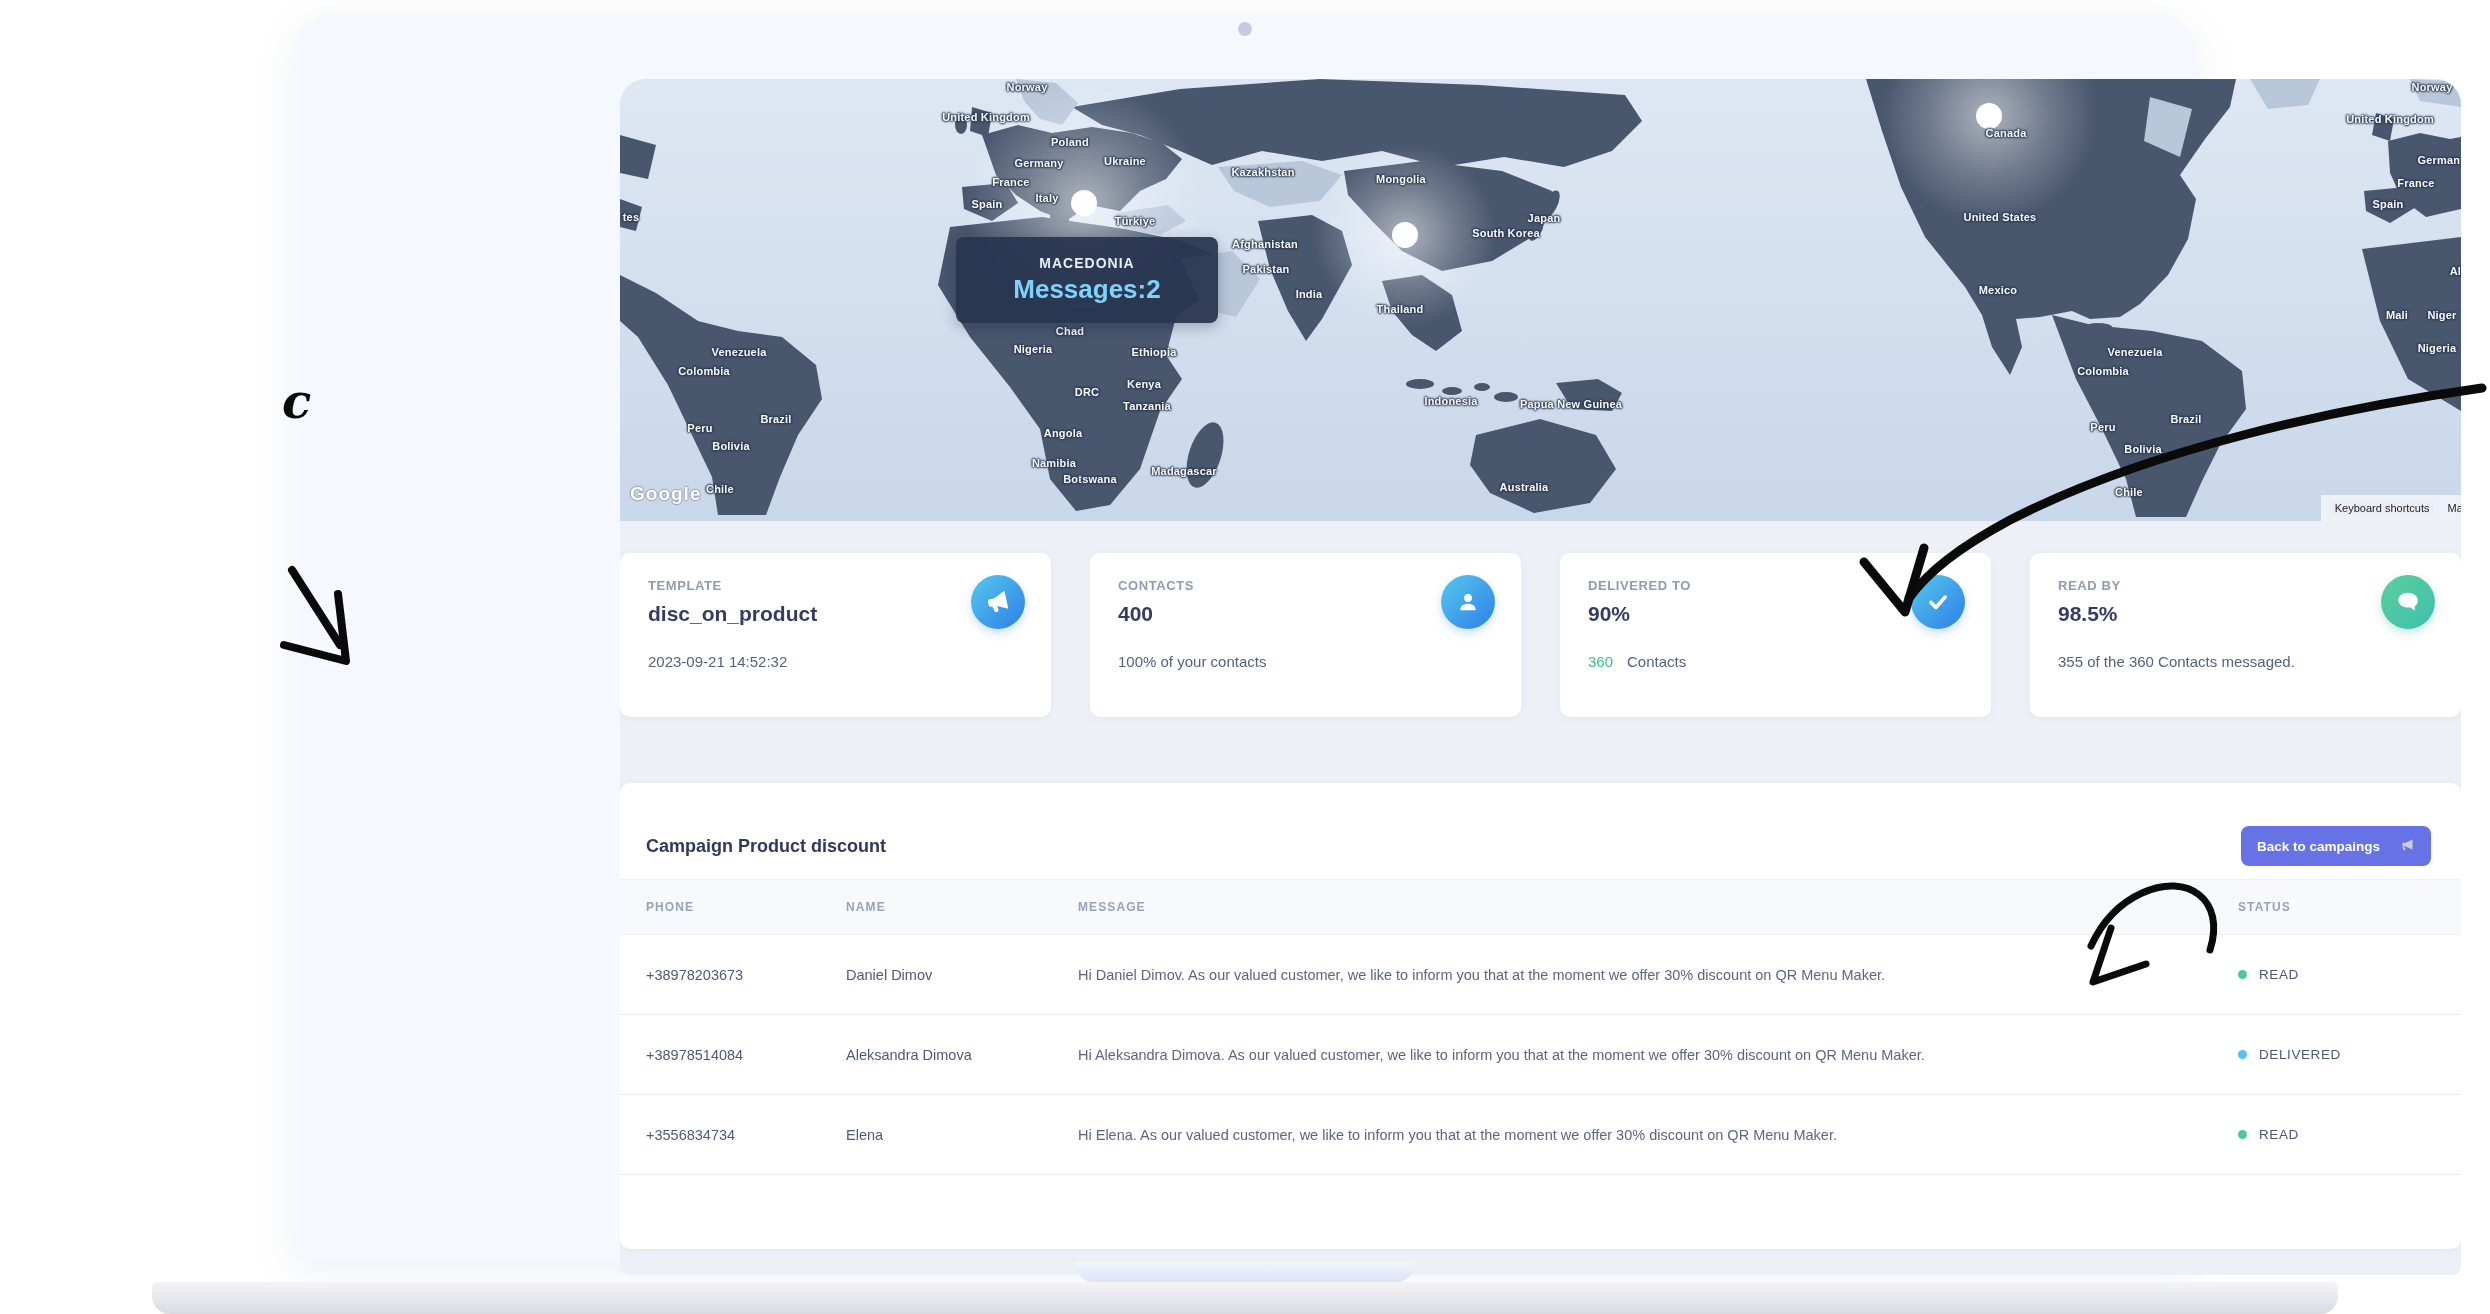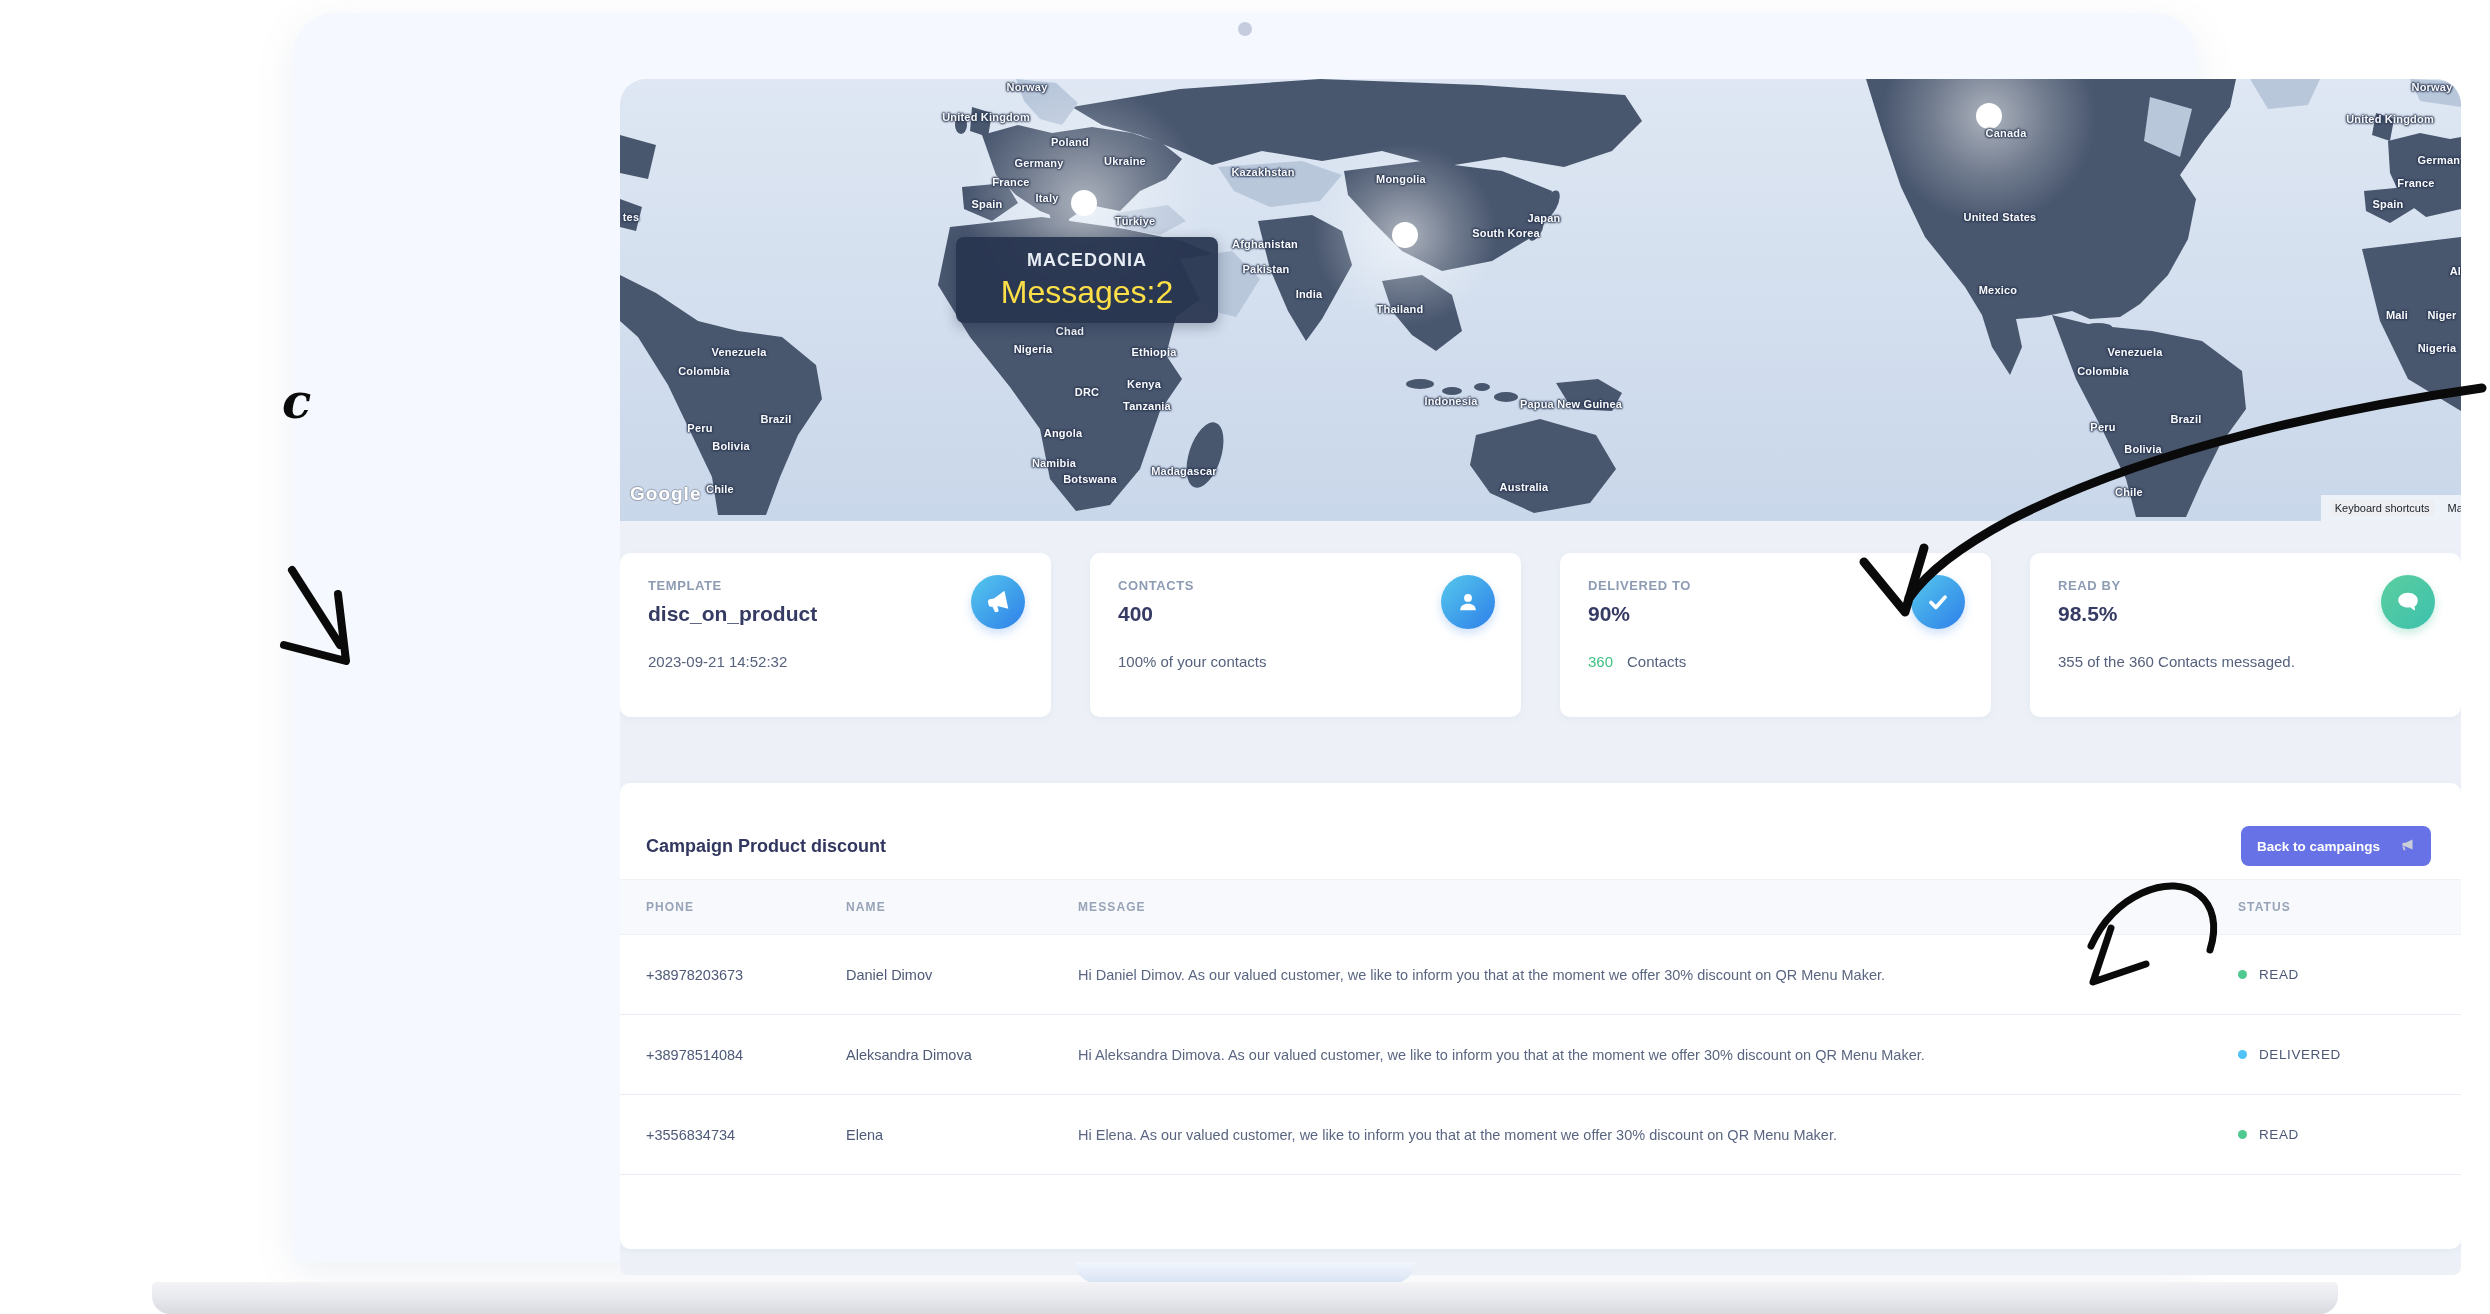--- a/index.html
+++ b/index.html
@@ -26,22 +26,22 @@
   .map { position:absolute; left:0; top:0; width:1963px; height:442px; overflow:hidden;
          border-radius:26px 26px 0 0; background:linear-gradient(180deg,#dde6f2,#cbd8ea); }
   .map svg.world { position:absolute; inset:0; }
   .map-label { position:absolute; transform:translate(-50%,-50%); color:#f8fafc;
          font-size:11px; font-weight:bold; white-space:nowrap; letter-spacing:.2px;
          text-shadow:0 1px 2px rgba(44,56,82,.95), 0 -1px 2px rgba(44,56,82,.95),
                      1px 0 2px rgba(44,56,82,.95), -1px 0 2px rgba(44,56,82,.95); }
   .tooltip { position:absolute; left:336px; top:158px; width:262px; height:86px;
          background:rgba(40,53,80,0.94); border-radius:8px; display:flex; flex-direction:column;
          align-items:center; justify-content:center; box-shadow:0 4px 14px rgba(20,30,55,.3); }
-  .tooltip .tt-country { color:#e8edf5; font-size:18px; font-weight:bold; letter-spacing:1px; }
-  .tooltip .tt-msg { color:#fde047; font-size:32px; font-weight:normal; margin-top:3px; }
+  .tooltip .tt-country { color:#e8edf5; font-size:14px; font-weight:bold; letter-spacing:1px; }
+  .tooltip .tt-msg { color:#7dd3fc; font-size:26px; font-weight:bold; margin-top:3px; }
   .google-logo { position:absolute; left:10px; top:404px; font-size:19px; font-weight:bold;
          letter-spacing:1px; color:#ffffff;
          text-shadow:0 1px 1px #9aa4b4, 0 -1px 1px #9aa4b4, 1px 0 1px #9aa4b4, -1px 0 1px #9aa4b4; }
   .map-attrib { position:absolute; right:0; bottom:0; height:26px; display:flex; align-items:center;
          gap:14px; font-size:11px; color:#20242b; padding:0 10px;
          background:rgba(248,250,252,0.75); }
   .map-attrib .chip { background:rgba(235,237,241,0.9); padding:2px 4px; }
 
   
   .cards { position:absolute; left:0; top:474px; width:1841px; height:164px;

